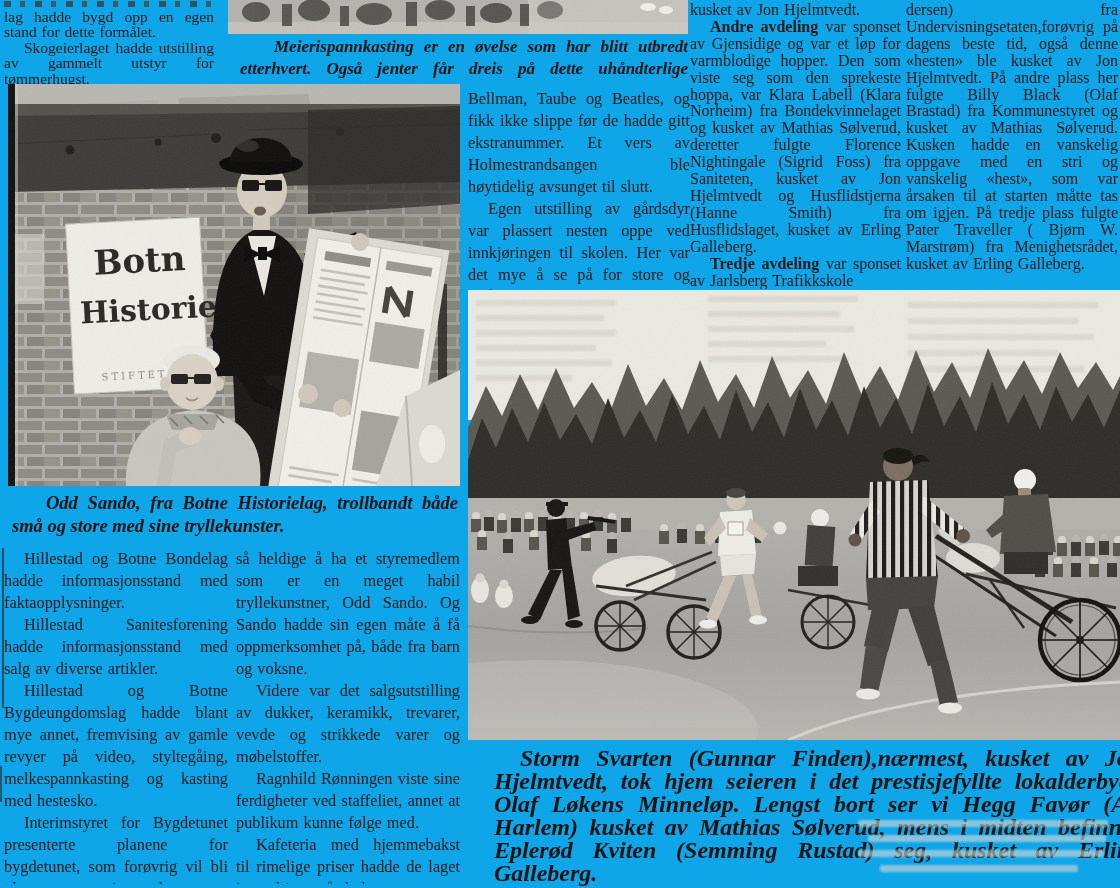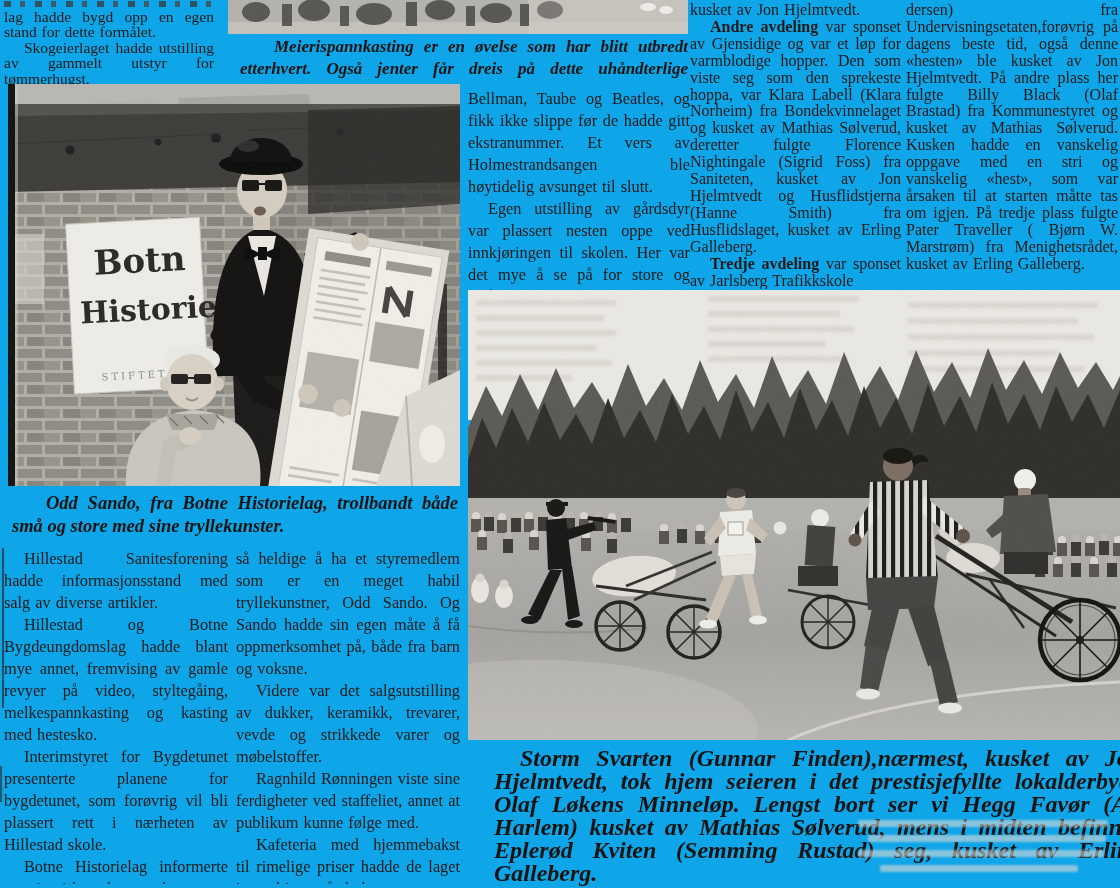--- a/index.html
+++ b/index.html
@@ -174,20 +174,21 @@
     <line x1="398" y1="312" x2="404" y2="402" stroke="#b7b5ae" stroke-width="2"></line>
     <ellipse cx="424" cy="360" rx="13" ry="19" fill="#eeece5"></ellipse>
     <rect x="0" width="7" height="402" fill="#121110"></rect>
     <rect x="7" width="3" height="402" fill="#d6d4cd" opacity="0.5"></rect>
     <rect width="452" height="402" filter="url(#g1)" opacity="0.06"></rect>
   </svg>
 
   <div class="cap cap2">Odd Sando, fra Botne Historielag, trollbandt både små og store med sine tryllekunster.</div>
 
   <div class="col b1" style="left:4px;top:548px;width:224px;height:336px;">
+    <p>Hillestad og Botne Bondelag hadde informasjonsstand med faktaopplysninger.</p>
     <p>Hillestad Sanitesforening hadde informasjonsstand med salg av diverse artikler.</p>
     <p>Hillestad og Botne Bygdeungdomslag hadde blant mye annet, fremvising av gamle revyer på video, styltegåing, melkespannkasting og kasting med hestesko.</p>
     <p>Interimstyret for Bygdetunet presenterte planene for bygdetunet, som forøvrig vil bli plassert rett i nærheten av Hillestad skole.</p>
     <p>Botne Historielag informerte om sin virksomhet, og de er</p>
   </div>
 
   <div class="col b1" style="left:236px;top:548px;width:224px;height:336px;">
     <p class="cont">så heldige å ha et styremedlem som er en meget habil tryllekunstner, Odd Sando. Og Sando hadde sin egen måte å få oppmerksomhet på, både fra barn og voksne.</p>
     <p>Videre var det salgsutstilling av dukker, keramikk, trevarer, vevde og strikkede varer og møbelstoffer.</p>
     <p>Ragnhild Rønningen viste sine ferdigheter ved staffeliet, annet at publikum kunne følge med.</p>

